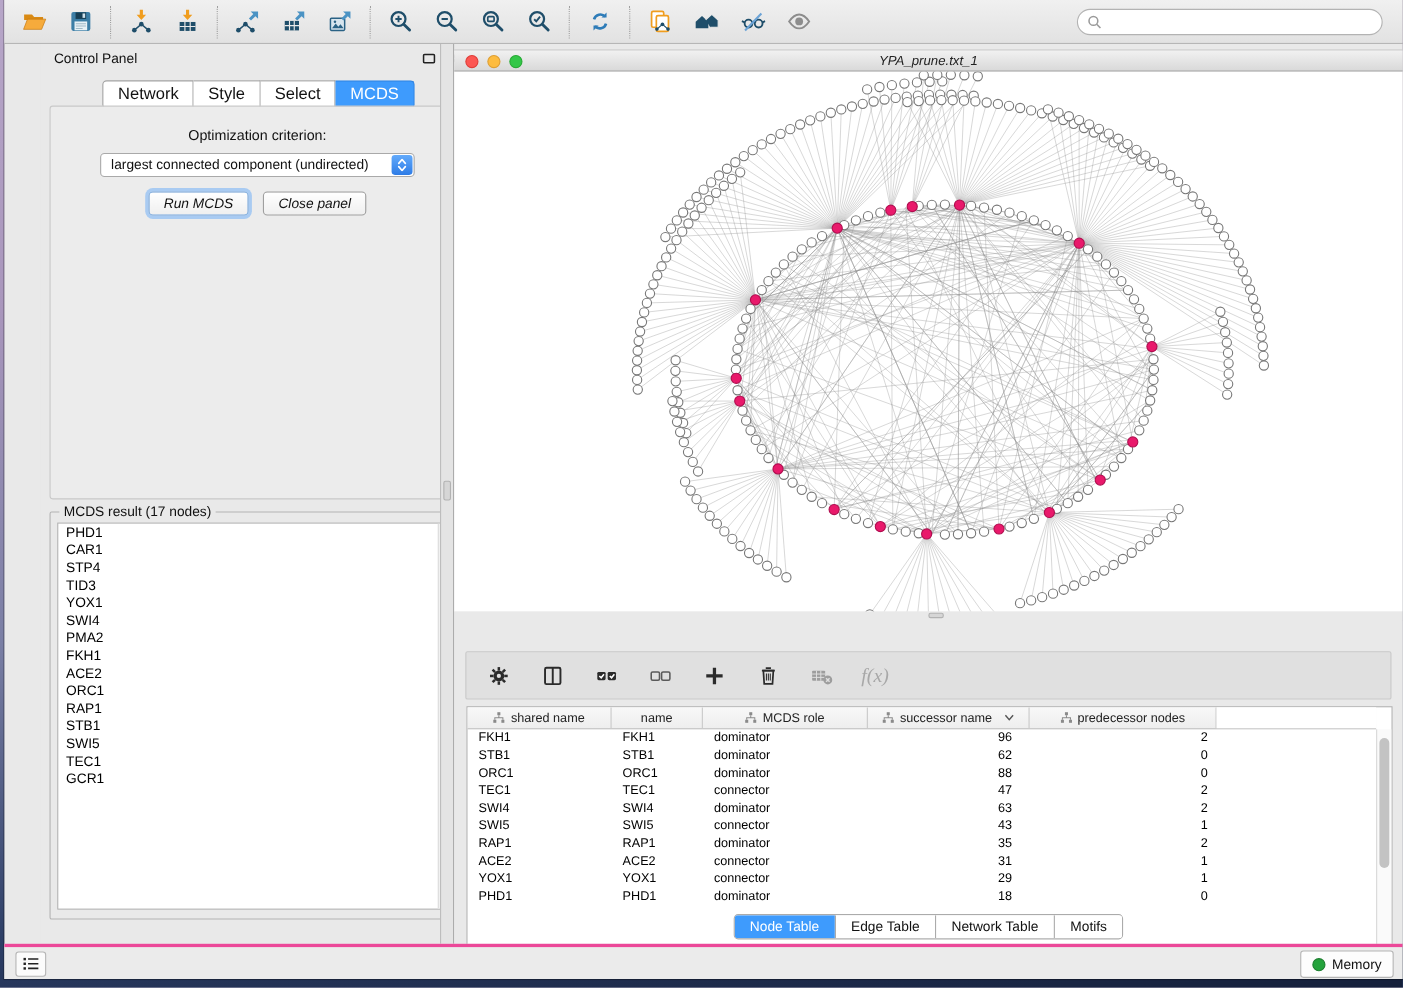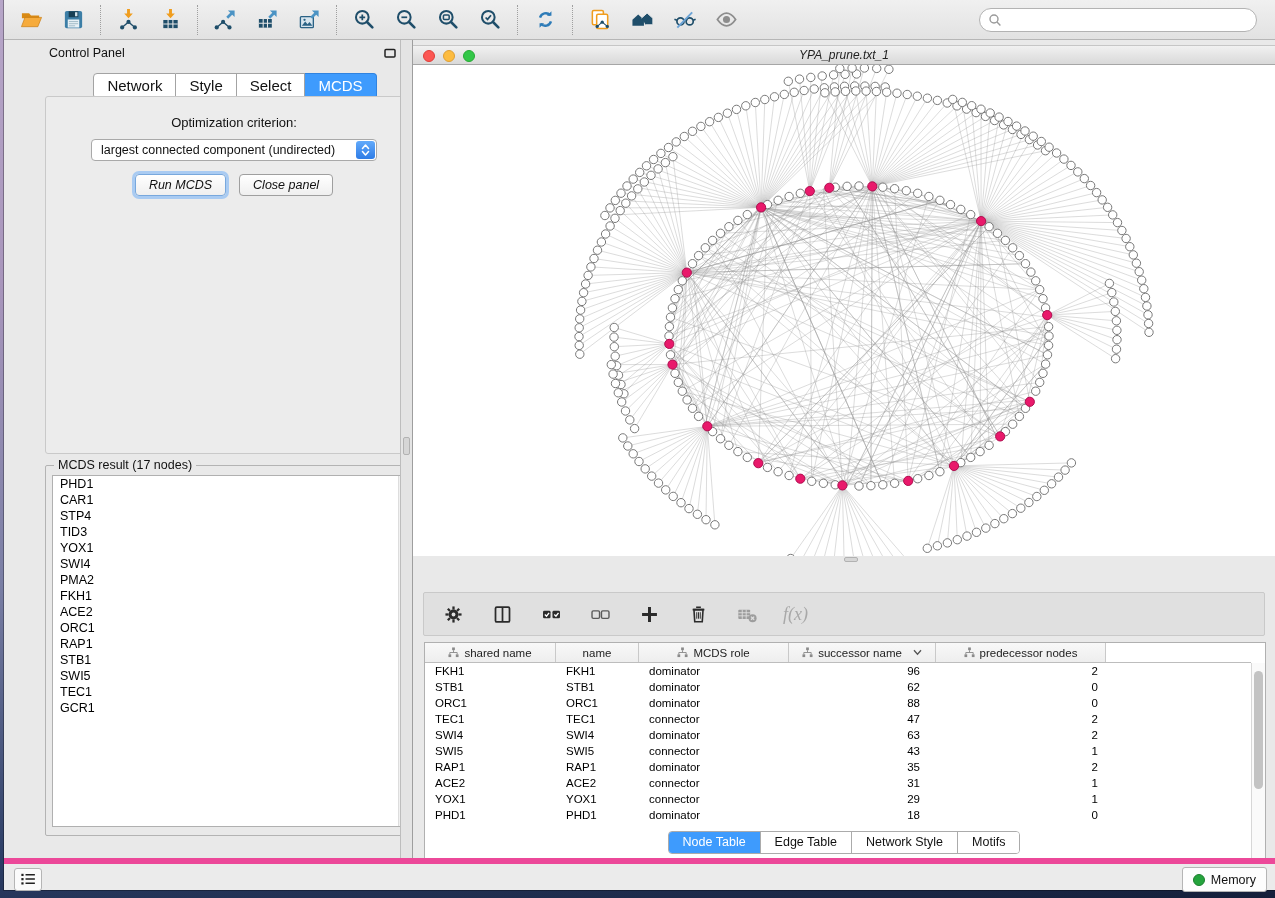--- a/index.html
+++ b/index.html
@@ -115,21 +115,21 @@
   .tp-vthumb { position:absolute; left:2px; right:2px; top:8px; height:118px;
     background:#c3c3c3; border-radius:5px; }
   .tp-tabs { position:absolute; left:0; right:0; top:267px; display:flex; justify-content:center; }
   .tp-tabgroup { display:flex; border:1px solid #ababab; border-radius:4px; overflow:hidden; background:#fff; }
   .tp-tab { font-size:12.5px; padding:3px 14px 4px; color:#111; border-left:1px solid #ababab; background:#fff; }
   .tp-tab:first-child { border-left:none; }
   .tp-tab.selected { background:#3e9bfd; color:#fff; }
 
   
   .statusbar { position:absolute; left:0; right:0; bottom:0; height:32px;
-    background:#ebebeb; border-top:6px solid #ec4899; }
+    background:#ebebeb; border-top:3px solid #ec4899; }
   .sb-listbtn { position:absolute; left:10px; top:4px; width:28px; height:23px;
     background:#fbfbfb; border:1px solid #b5b5b5; border-radius:3px;
     display:flex; align-items:center; justify-content:center; }
   .sb-listbtn svg { width:17px; height:17px; }
   .memory-btn { position:absolute; right:8px; top:3px; height:25px; padding:0 10px;
     background:#fdfdfd; border:1px solid #b5b5b5; border-radius:3px;
     display:flex; align-items:center; gap:6px; font-size:12.5px; color:#111; }
   .memory-dot { width:12px; height:12px; border-radius:50%; background:#24a33c; border:1px solid #1b7f2e; }
 </style>
 </head>
@@ -1338,21 +1338,21 @@
             </div>
           </div>
         <div class="tp-vscroll">
             <div class="tp-vthumb"></div>
           </div>
       </div>
       <div class="tp-tabs">
           <div class="tp-tabgroup" id="tp-tabs">
             <div class="tp-tab selected">Node Table</div>
             <div class="tp-tab">Edge Table</div>
-            <div class="tp-tab">Network Style</div>
+            <div class="tp-tab">Network Table</div>
             <div class="tp-tab">Motifs</div>
           </div>
         </div>
     </div>
   </div>
 
   <div class="statusbar">
     <div class="sb-listbtn">
       <svg viewBox="0 0 20 20">
         <g stroke="#222" stroke-width="1.7">

